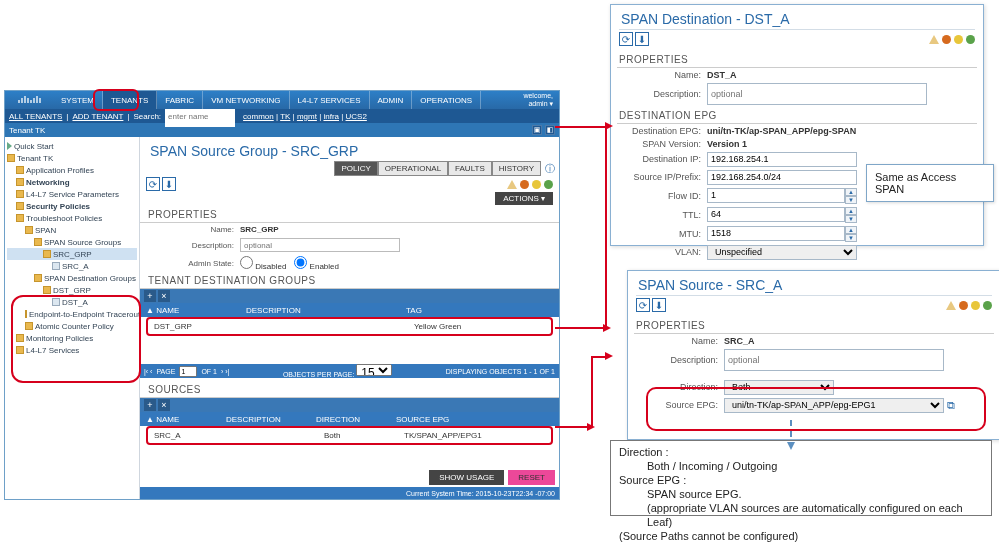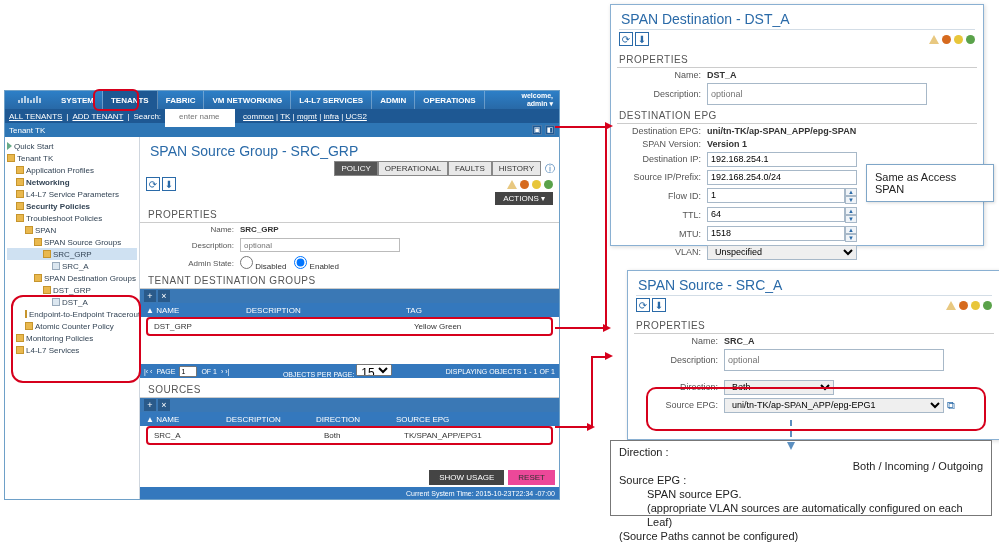--- a/index.html
+++ b/index.html
@@ -1,28 +1,28 @@
 <!DOCTYPE html>
 <html><head>
 <meta charset="utf-8">
 <style>
   * { box-sizing: border-box; margin: 0; padding: 0; font-family: Arial, sans-serif; }
   body { background: #fff; width:999px; height:551px; position:relative; font-size:9px; color:#333; overflow:hidden;}
   
   
   .apic { position:absolute; left:4px; top:90px; width:556px; height:410px; border:1px solid #6ea0c8; background:#fff; }
-  .topbar { height:18px; background:linear-gradient(#2d7fc7,#2869a7); display:flex; align-items:stretch; color:#fff;font-weight:bold; }
+  .topbar { height:18px; background:linear-gradient(#2d7fc7,#2869a7); display:flex; align-items:stretch; color:#fff; }
   .cisco-logo { width:48px; display:flex; align-items:center; justify-content:center; letter-spacing:-1px; font-size:8px;}
   .cisco-logo svg { width:24px; height:12px; }
   .menu-item { padding:0 8px; display:flex; align-items:center; font-size:8px; border-right:1px solid rgba(255,255,255,.3); cursor:pointer;}
   .menu-item.sel { background:#1e5893; }
   .tenants-hl { position:absolute; left:88px; top:-2px; width:46px; height:22px; border:2px solid #d6001c; border-radius:6px; pointer-events:none;}
   .welcome { margin-left:auto; padding:1px 6px; text-align:right; font-size:7px; line-height:8px;}
   .subbar { height:14px; background:#1e5893; color:#fff; display:flex; align-items:center; font-size:8px; padding:0 4px; gap:4px;}
-  .subbar input { height:21px; font-size:8px; width:70px; border:none; padding:0 14px;}
+  .subbar input { height:21px; font-size:8px; width:70px; border:none; padding:0 3px;}
   .sublink { text-decoration:underline; cursor:pointer;}
   
   .tenant-hdr { height:14px; background:#2e76b5; color:#fff; display:flex; align-items:center; padding:0 4px; font-size:8px;}
   .tenant-hdr .r { margin-left:auto; display:flex; gap:3px;}
   .sq { width:10px; height:10px; background:#1e5893; border:1px solid #fff3; display:flex; align-items:center; justify-content:center; color:#fff; font-size:7px; cursor:pointer;}
   
   .apic-body { display:flex; height:calc(100% - 46px);}
   .tree { width:135px; border-right:1px solid #cfd6de; padding:3px 2px; overflow:hidden; font-size:8px; color:#345;}
   .tree-row { display:flex; align-items:center; height:12px; white-space:nowrap; gap:2px; cursor:pointer;}
   .ti { width:8px; height:8px; display:inline-block; }
@@ -432,21 +432,21 @@
         <div class="lbl">Source EPG:</div>
         <select style="width:220px;"><option>uni/tn-TK/ap-SPAN_APP/epg-EPG1</option></select> 
         <span style="color:#2a6aa8;font-size:11px;margin-left:3px;">⧉</span>
       </div>
   </div>
   <div class="red-round" style="left:18px; top:116px; width:340px; height:44px;"></div>
 </div>
 
 <div class="info-box">
   <div>Direction :</div>
-  <div style="padding-left:28px;text-align:right;">Both / Incoming / Outgoing</div>
+  <div style="padding-left:28px;">Both / Incoming / Outgoing</div>
   <div>Source EPG :</div>
   <div style="padding-left:28px;">SPAN source EPG.</div>
   <div style="padding-left:28px;">(appropriate VLAN sources are automatically configured on each Leaf)</div>
   <div>(Source Paths cannot be configured)</div>
 </div>
 
 <div class="arrow-h" style="left:555px; top:327px; width:54px;"></div>
 <div style="position:absolute;left:605px;top:126px;width:0;height:201px;border-left:2px solid #d6001c;"></div>
 <div style="position:absolute;left:555px;top:126px;width:54px;border-top:2px solid #d6001c;"></div>
 <div style="position:absolute; left:605px; top:122px; border-left:8px solid #d6001c; border-top:4px solid transparent; border-bottom:4px solid transparent;"></div>

